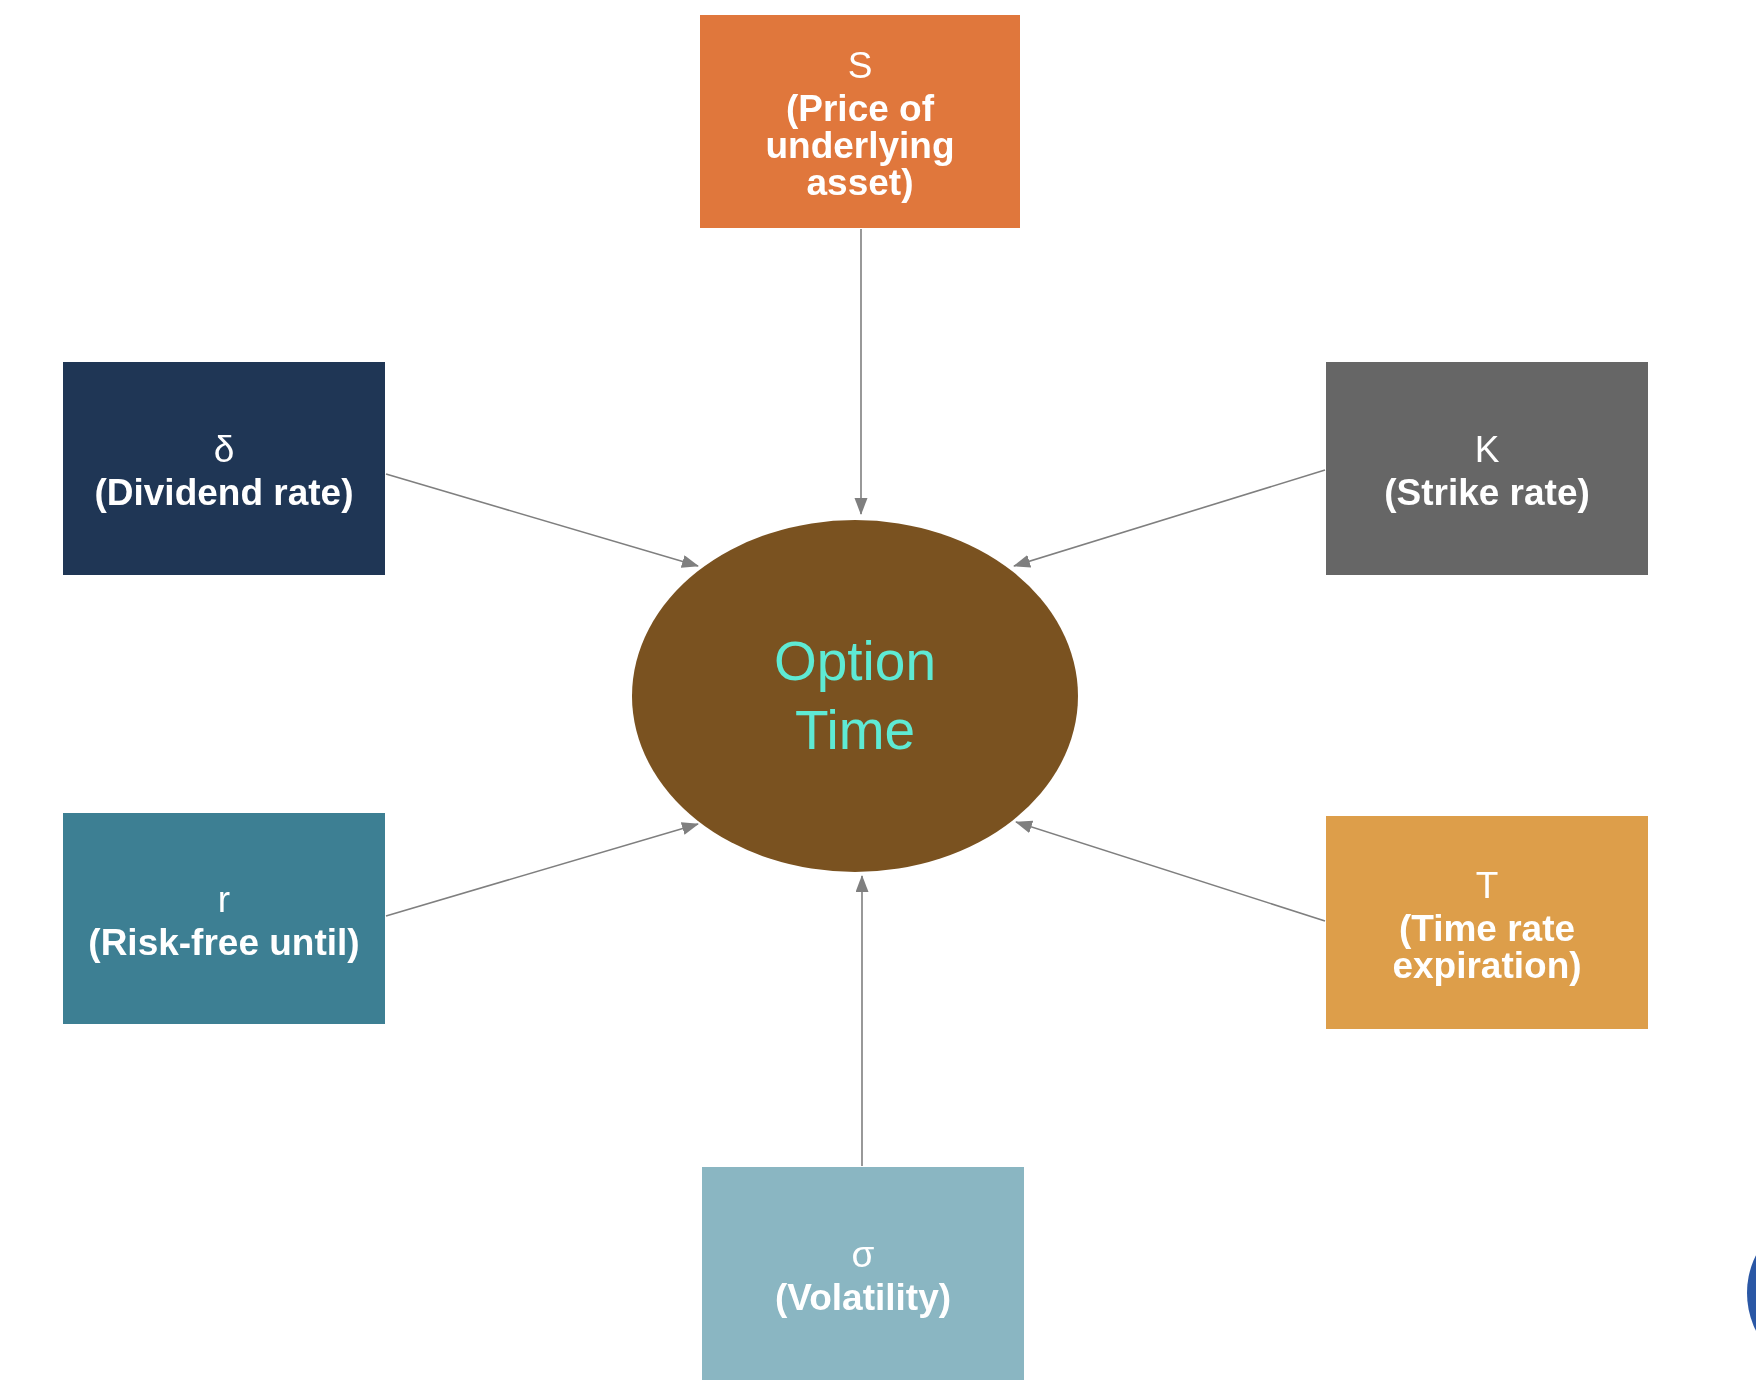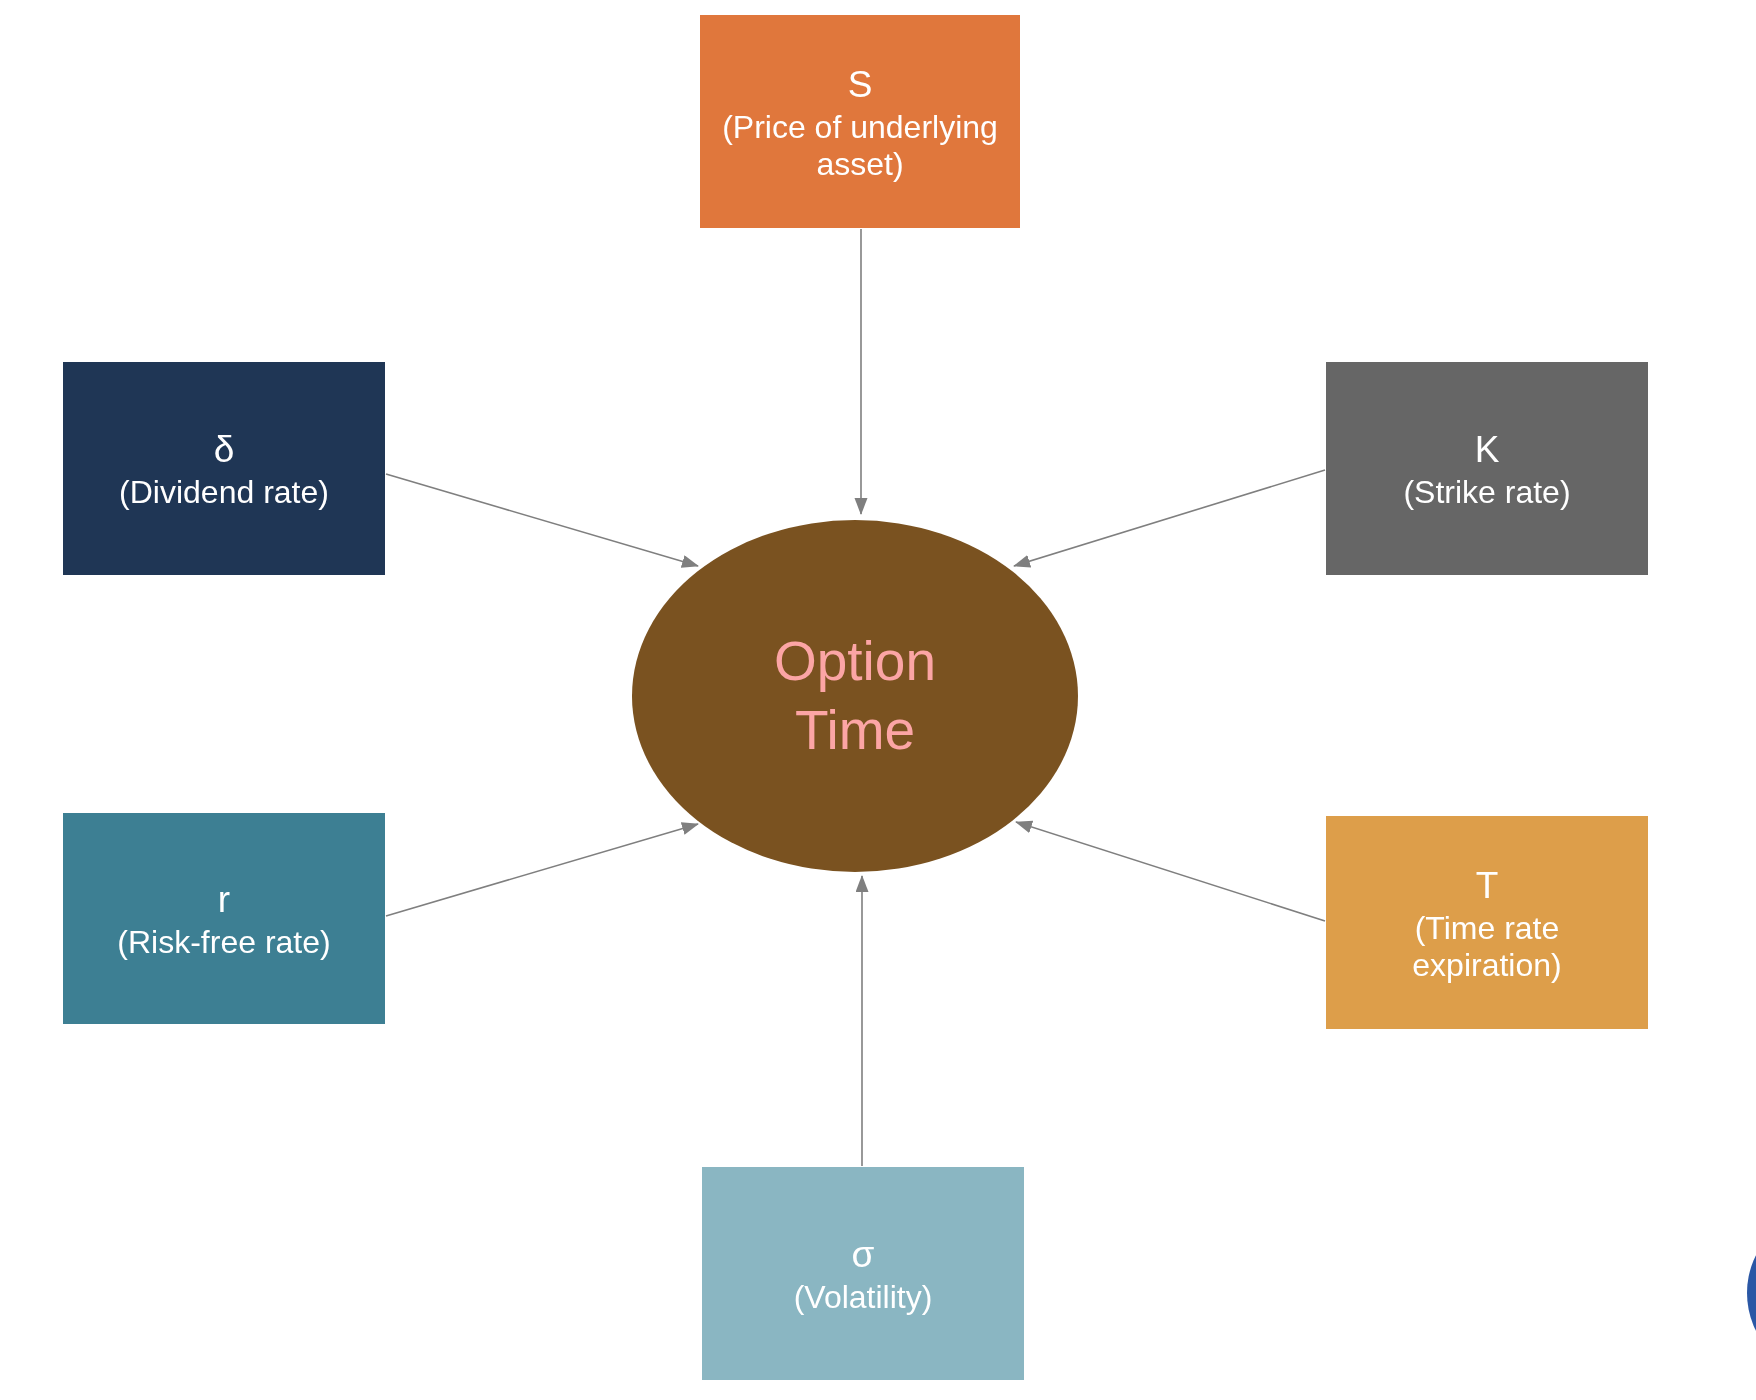--- a/index.html
+++ b/index.html
@@ -31,36 +31,37 @@
     text-align: center;
     padding: 0 14px;
     box-sizing: border-box;
     font-weight: 300;
   }
   .node-label {
     font-size: 37px;
     line-height: 48px;
   }
   .node-sub {
-    font-size: 32px;
+    font-size: 37px;
     line-height: 37px;
     white-space: pre-line;
+    font-weight: bold;
   }
   .center-ellipse {
     position: absolute;
     left: 632px;
     top: 520px;
     width: 446px;
     height: 352px;
     border-radius: 50%;
     display: flex;
     flex-direction: column;
     align-items: center;
     justify-content: center;
-    color: #fca5a5;
+    color: #5eead4;
     font-size: 55px;
     line-height: 69px;
     font-weight: 300;
     text-align: center;
   }
   
   .node-s     { left: 700px;  top: 15px;   width: 320px; height: 213px; }
   .node-delta { left: 63px;   top: 362px;  width: 322px; height: 213px; }
   .node-k     { left: 1326px; top: 362px;  width: 322px; height: 213px; }
   .node-r     { left: 63px;   top: 813px;  width: 322px; height: 211px; }
@@ -102,21 +103,21 @@
     <div class="node-sub">(Dividend rate)</div>
   </div>
 
   <div class="node node-k" style="background: rgb(102, 102, 102);">
     <div class="node-label">K</div>
     <div class="node-sub">(Strike rate)</div>
   </div>
 
   <div class="node node-r" style="background: rgb(61, 127, 147);">
     <div class="node-label">r</div>
-    <div class="node-sub">(Risk-free rate)</div>
+    <div class="node-sub">(Risk-free until)</div>
   </div>
 
   <div class="node node-t" style="background: rgb(221, 158, 74);">
     <div class="node-label">T</div>
     <div class="node-sub">(Time rate
 expiration)</div>
   </div>
 
   <div class="node node-sigma" style="background: rgb(138, 182, 194);">
     <div class="node-label">σ</div>

